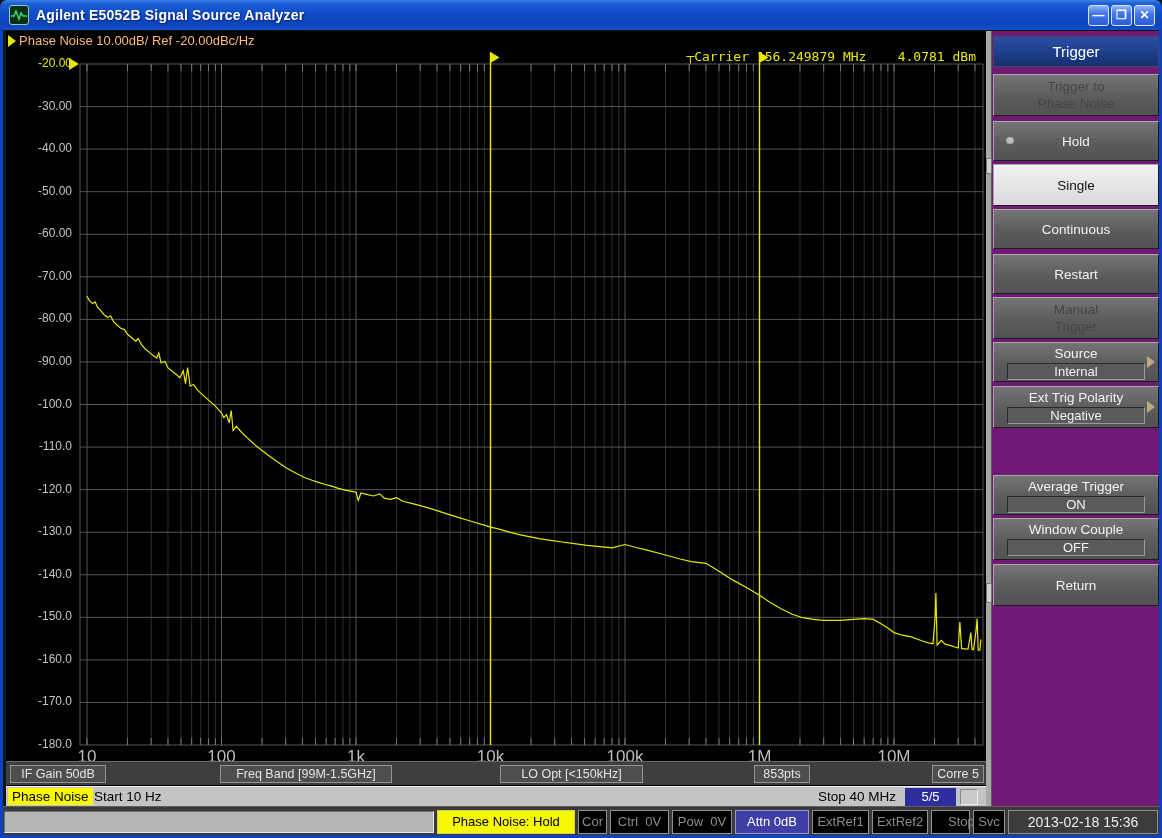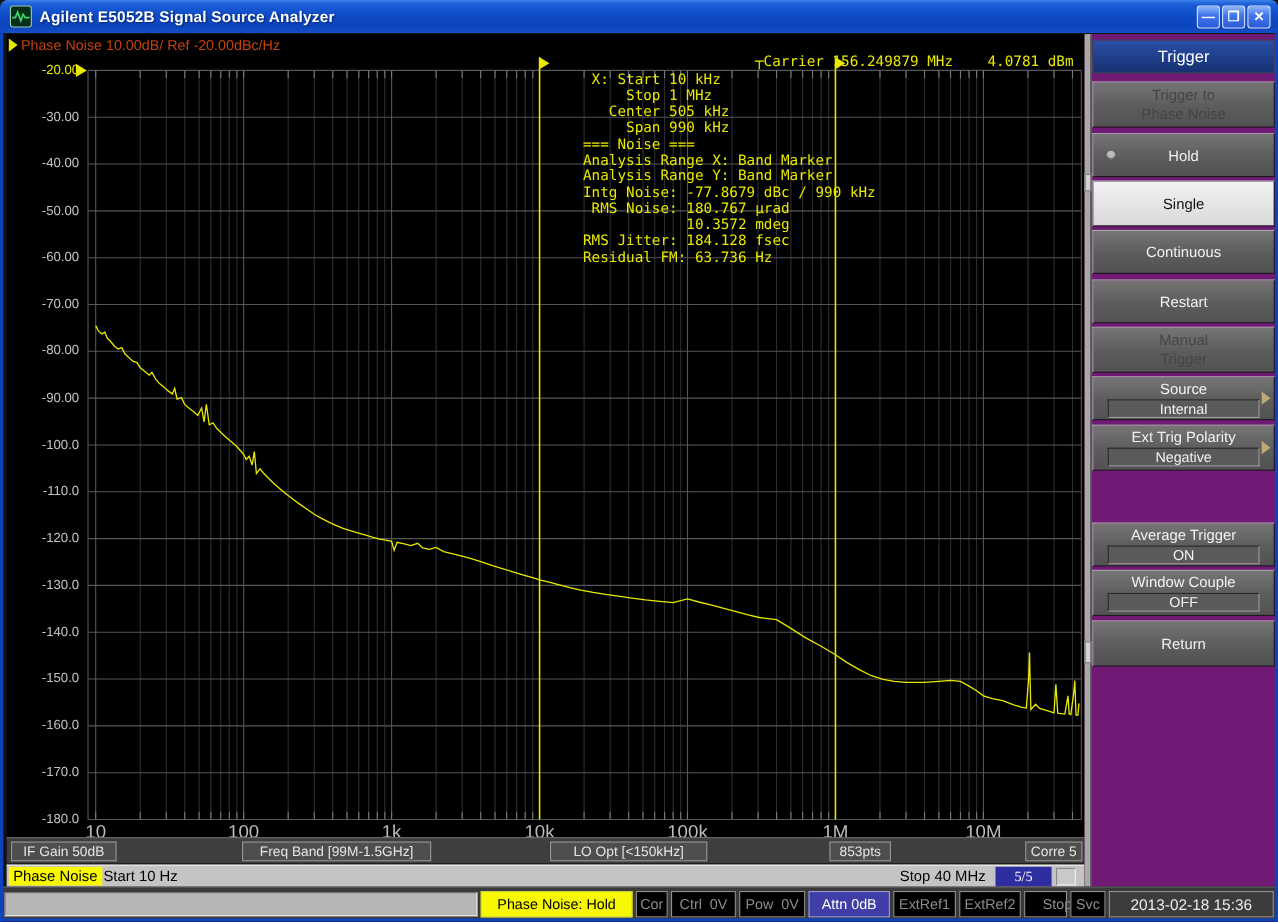--- a/index.html
+++ b/index.html
@@ -15,21 +15,21 @@
   #title{color:#fff;font-weight:bold;font-size:14px;margin-left:7px;
     text-shadow:1px 1px 2px #05226a;letter-spacing:.2px;}
   .winbtns{position:absolute;right:7px;top:5px;display:flex;gap:2px;}
   .winbtn{width:21px;height:21px;border-radius:3px;border:1px solid #dce6fa;
     background:linear-gradient(180deg,#8fb4f8 0%,#4377ec 40%,#2a5cd8 100%);
     color:#fff;font-size:12px;line-height:18px;text-align:center;font-weight:bold;}
   .frame{position:absolute;left:0;top:28px;right:0;bottom:0;border:3px solid #0c44c0;
     border-top:none;pointer-events:none;z-index:60;}
   
   #screen{position:absolute;left:6px;top:31px;width:980px;height:775px;background:#000;}
-  #trace-header{position:absolute;left:2px;top:2px;color:#c2410c;font-size:13px;
+  #trace-header{position:absolute;left:2px;top:2px;color:#fdba74;font-size:13px;
     display:flex;align-items:center;white-space:pre;}
   .tri-right{width:0;height:0;border-left:8px solid #e8e800;border-top:6px solid transparent;
     border-bottom:6px solid transparent;display:inline-block;margin-right:3px;}
   #carrier-row{position:absolute;right:10px;top:18px;color:#e8e800;font-size:13px;
     font-family:"DejaVu Sans Mono",monospace;white-space:pre;}
   #plot{position:absolute;left:74px;top:33px;width:903px;height:681px;}
   #plot svg{overflow:visible;display:block;}
   #ref-marker{position:absolute;left:63px;top:27px;width:0;height:0;
     border-left:10px solid #e8e800;border-top:6px solid transparent;border-bottom:6px solid transparent;}
   #y-labels{position:absolute;left:0;top:33px;width:70px;height:681px;}
@@ -44,21 +44,21 @@
     border-top:1px solid #6a6a6a;}
   .cfgbox{position:absolute;top:3px;height:18px;background:#4e4e4e;border:1px solid #959595;
     color:#e4e4e4;font-size:12.5px;text-align:center;line-height:16px;padding:0 4px;}
   
   #measbar{position:absolute;left:0;top:755px;width:980px;height:21px;background:#c4c4c4;
     border-top:1px solid #efefef;font-size:13.5px;color:#000;}
   #meas-mode{position:absolute;left:2px;top:1px;background:#f8f800;padding:1px 4px;font-size:13.5px;}
   #meas-start{position:absolute;left:88px;top:2px;}
   #meas-stop{position:absolute;left:770px;width:120px;top:2px;text-align:right;}
   #meas-page{position:absolute;left:899px;top:1px;width:51px;height:18px;background:#2e2ea0;
-    color:#fff;text-align:center;font-size:13px;line-height:18px;font-family:Liberation Serif, serif;}
+    color:#fff;text-align:center;font-size:13px;line-height:18px;}
   #meas-sq{position:absolute;left:954px;top:2px;width:18px;height:16px;background:#c9c9c9;
     border:1px solid #8a8a8a;border-bottom-color:#efefef;border-right-color:#efefef;}
   
   #sidebar{position:absolute;left:986px;top:31px;width:205px;height:775px;background:#701a75;}
   #sb-strip{position:absolute;left:0;top:0;width:6px;height:775px;background:#a8a8a8;
     border-right:1px solid #5a5a5a;}
   .sb-handle{position:absolute;left:0;width:6px;background:#d2d2d2;border:1px solid #777;}
   #sb-header{position:absolute;left:7px;top:5px;width:166px;height:31px;
     background:linear-gradient(180deg,#2a4fa8 0%,#14306e 100%);color:#fff;font-size:15px;
     display:flex;align-items:center;justify-content:center;border:1px solid #44475e;}
@@ -336,32 +336,20 @@
     <div id="ref-marker"></div>
     <div id="x-labels">
         <div class="xlabel" style="left: 7px;">10</div>
         <div class="xlabel" style="left: 141.5px;">100</div>
         <div class="xlabel" style="left: 276px;">1k</div>
         <div class="xlabel" style="left: 410.5px;">10k</div>
         <div class="xlabel" style="left: 545px;">100k</div>
         <div class="xlabel" style="left: 679.5px;">1M</div>
         <div class="xlabel" style="left: 814px;">10M</div>
       </div>
-    <div id="info-block"> X: Start 10 kHz
-     Stop 1 MHz
-   Center 505 kHz
-     Span 990 kHz
-=== Noise ===
-Analysis Range X: Band Marker
-Analysis Range Y: Band Marker
-Intg Noise: -77.8679 dBc / 990 kHz
- RMS Noise: 180.767 µrad
-            10.3572 mdeg
-RMS Jitter: 184.128 fsec
-Residual FM: 63.736 Hz</div>
 
     <div id="darkbar">
       <span class="cfgbox" style="left:4px;width:96px;">IF Gain 50dB</span>
       <span class="cfgbox" style="left:214px;width:172px;">Freq Band [99M-1.5GHz]</span>
       <span class="cfgbox" style="left:494px;width:143px;">LO Opt [&lt;150kHz]</span>
       <span class="cfgbox" style="left:748px;width:56px;">853pts</span>
       <span class="cfgbox" style="left:926px;width:52px;">Corre 5</span>
     </div>
 
     <div id="measbar">

